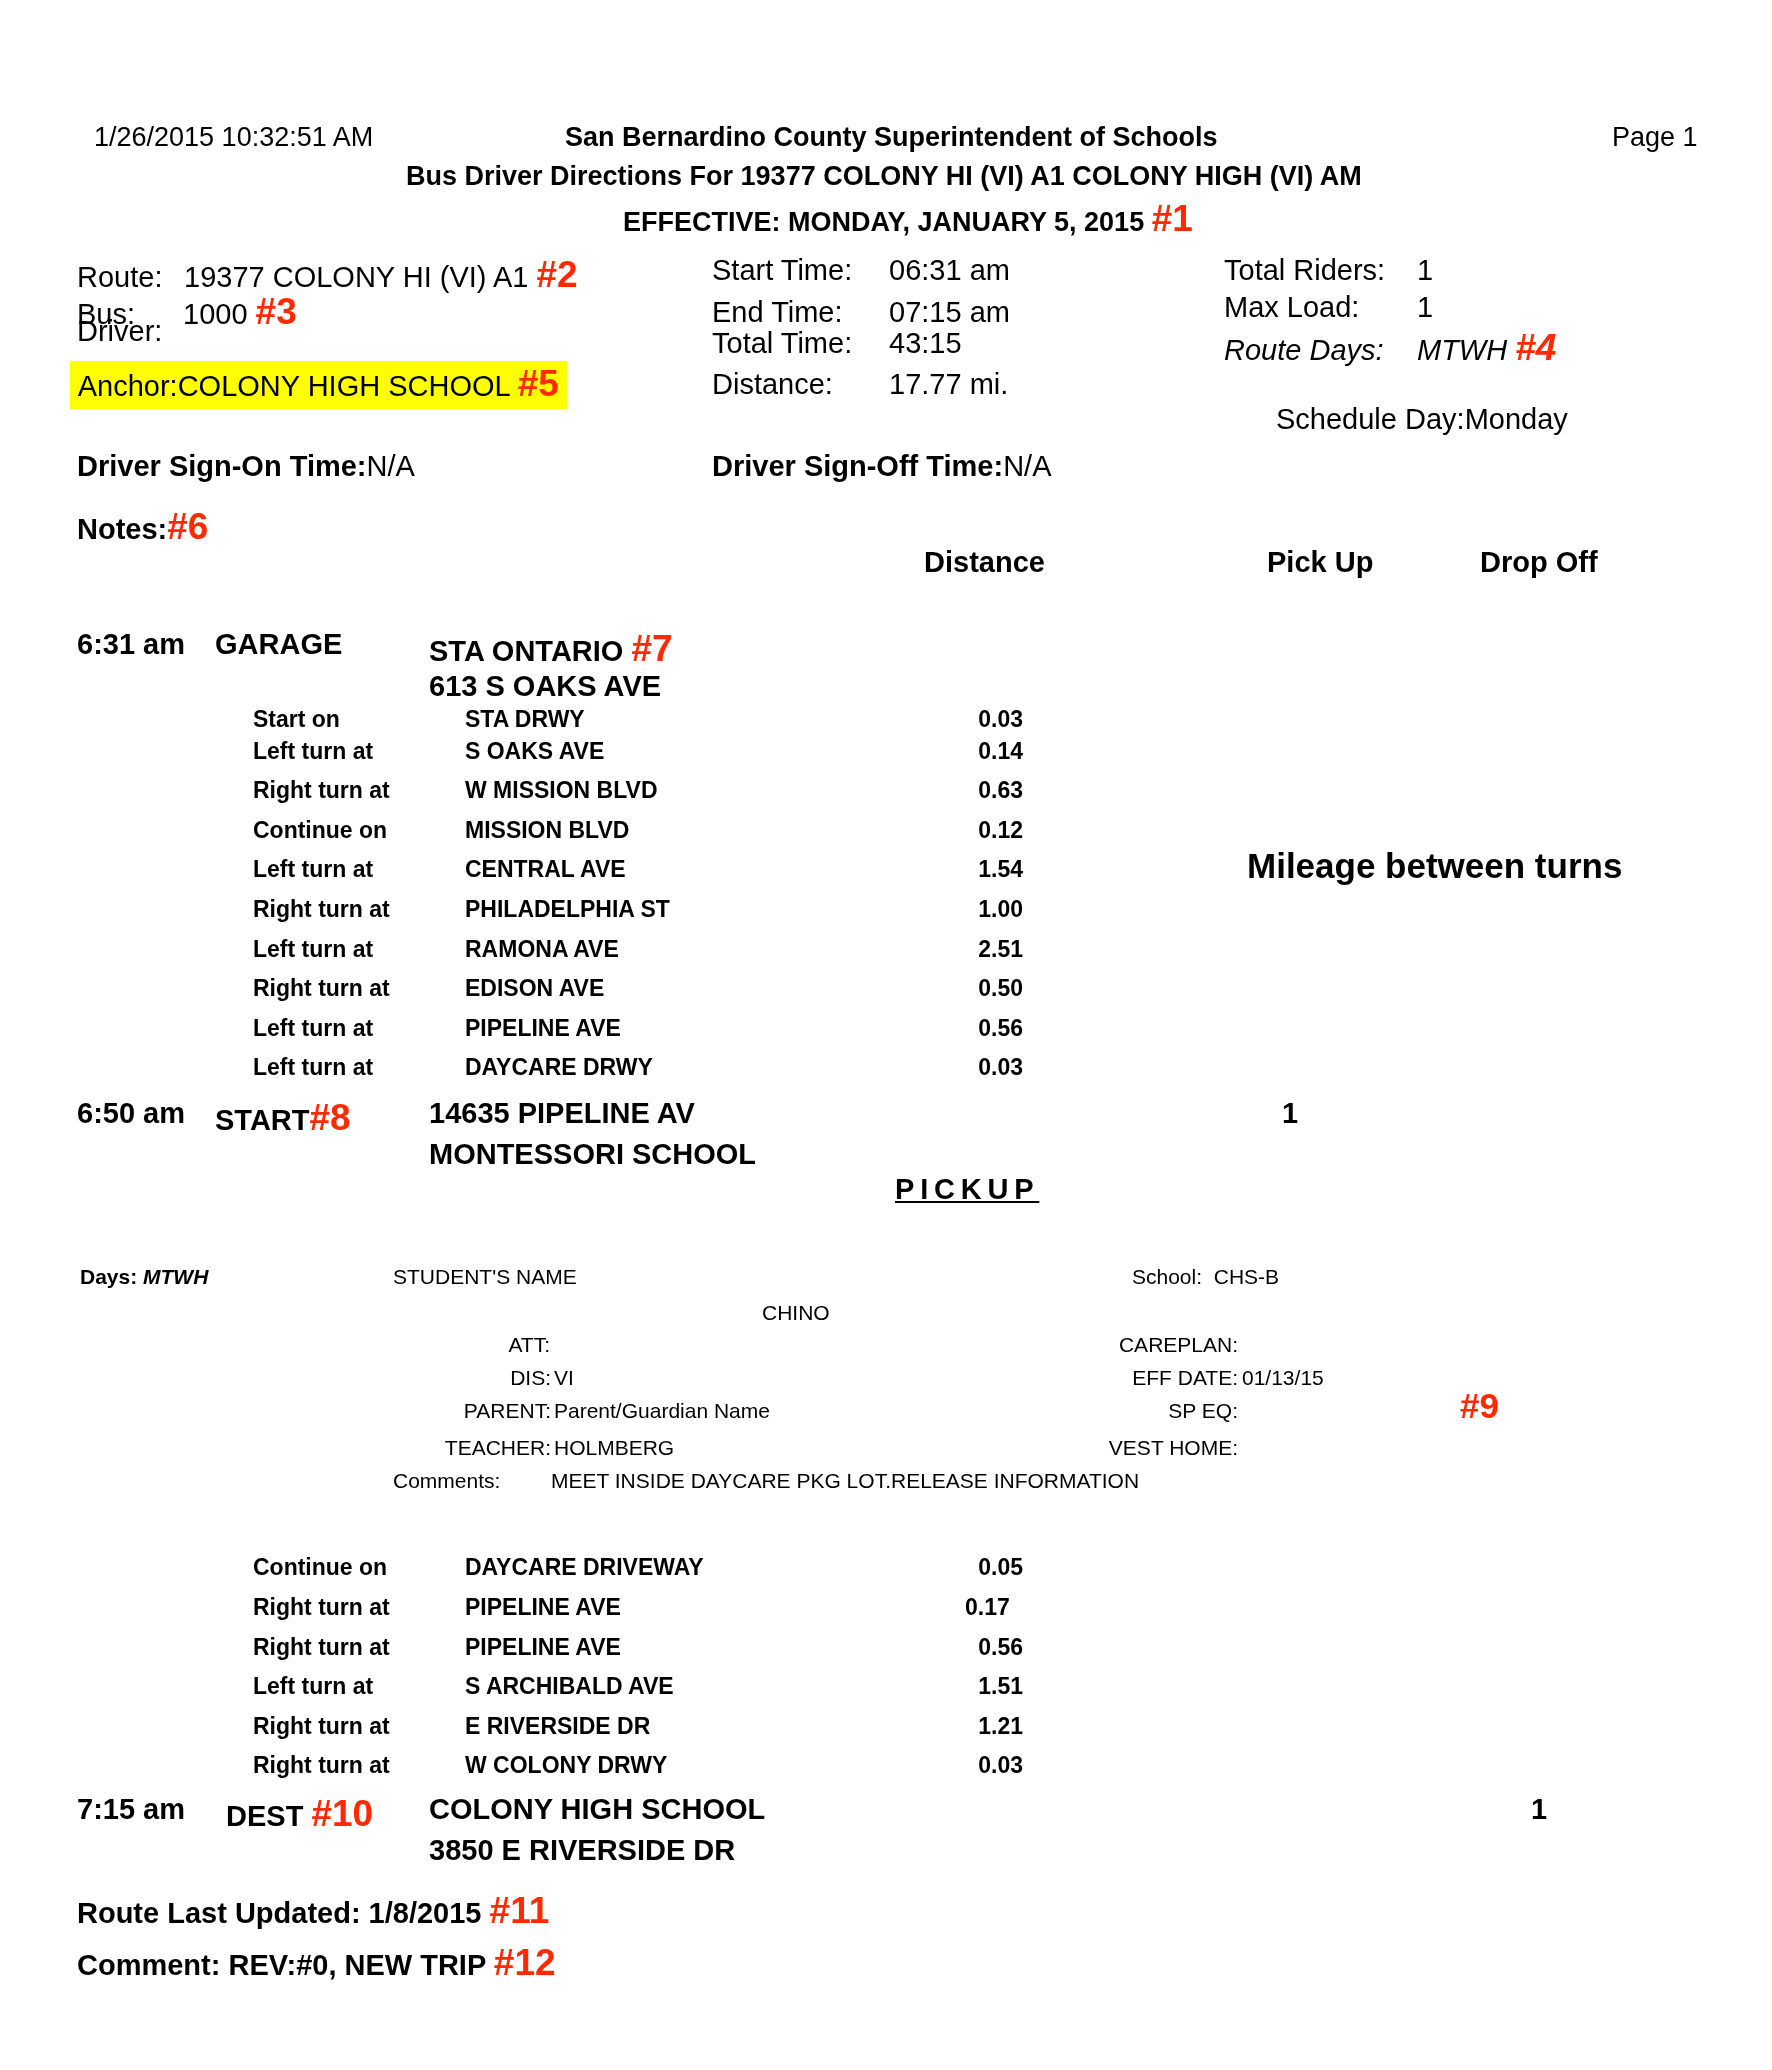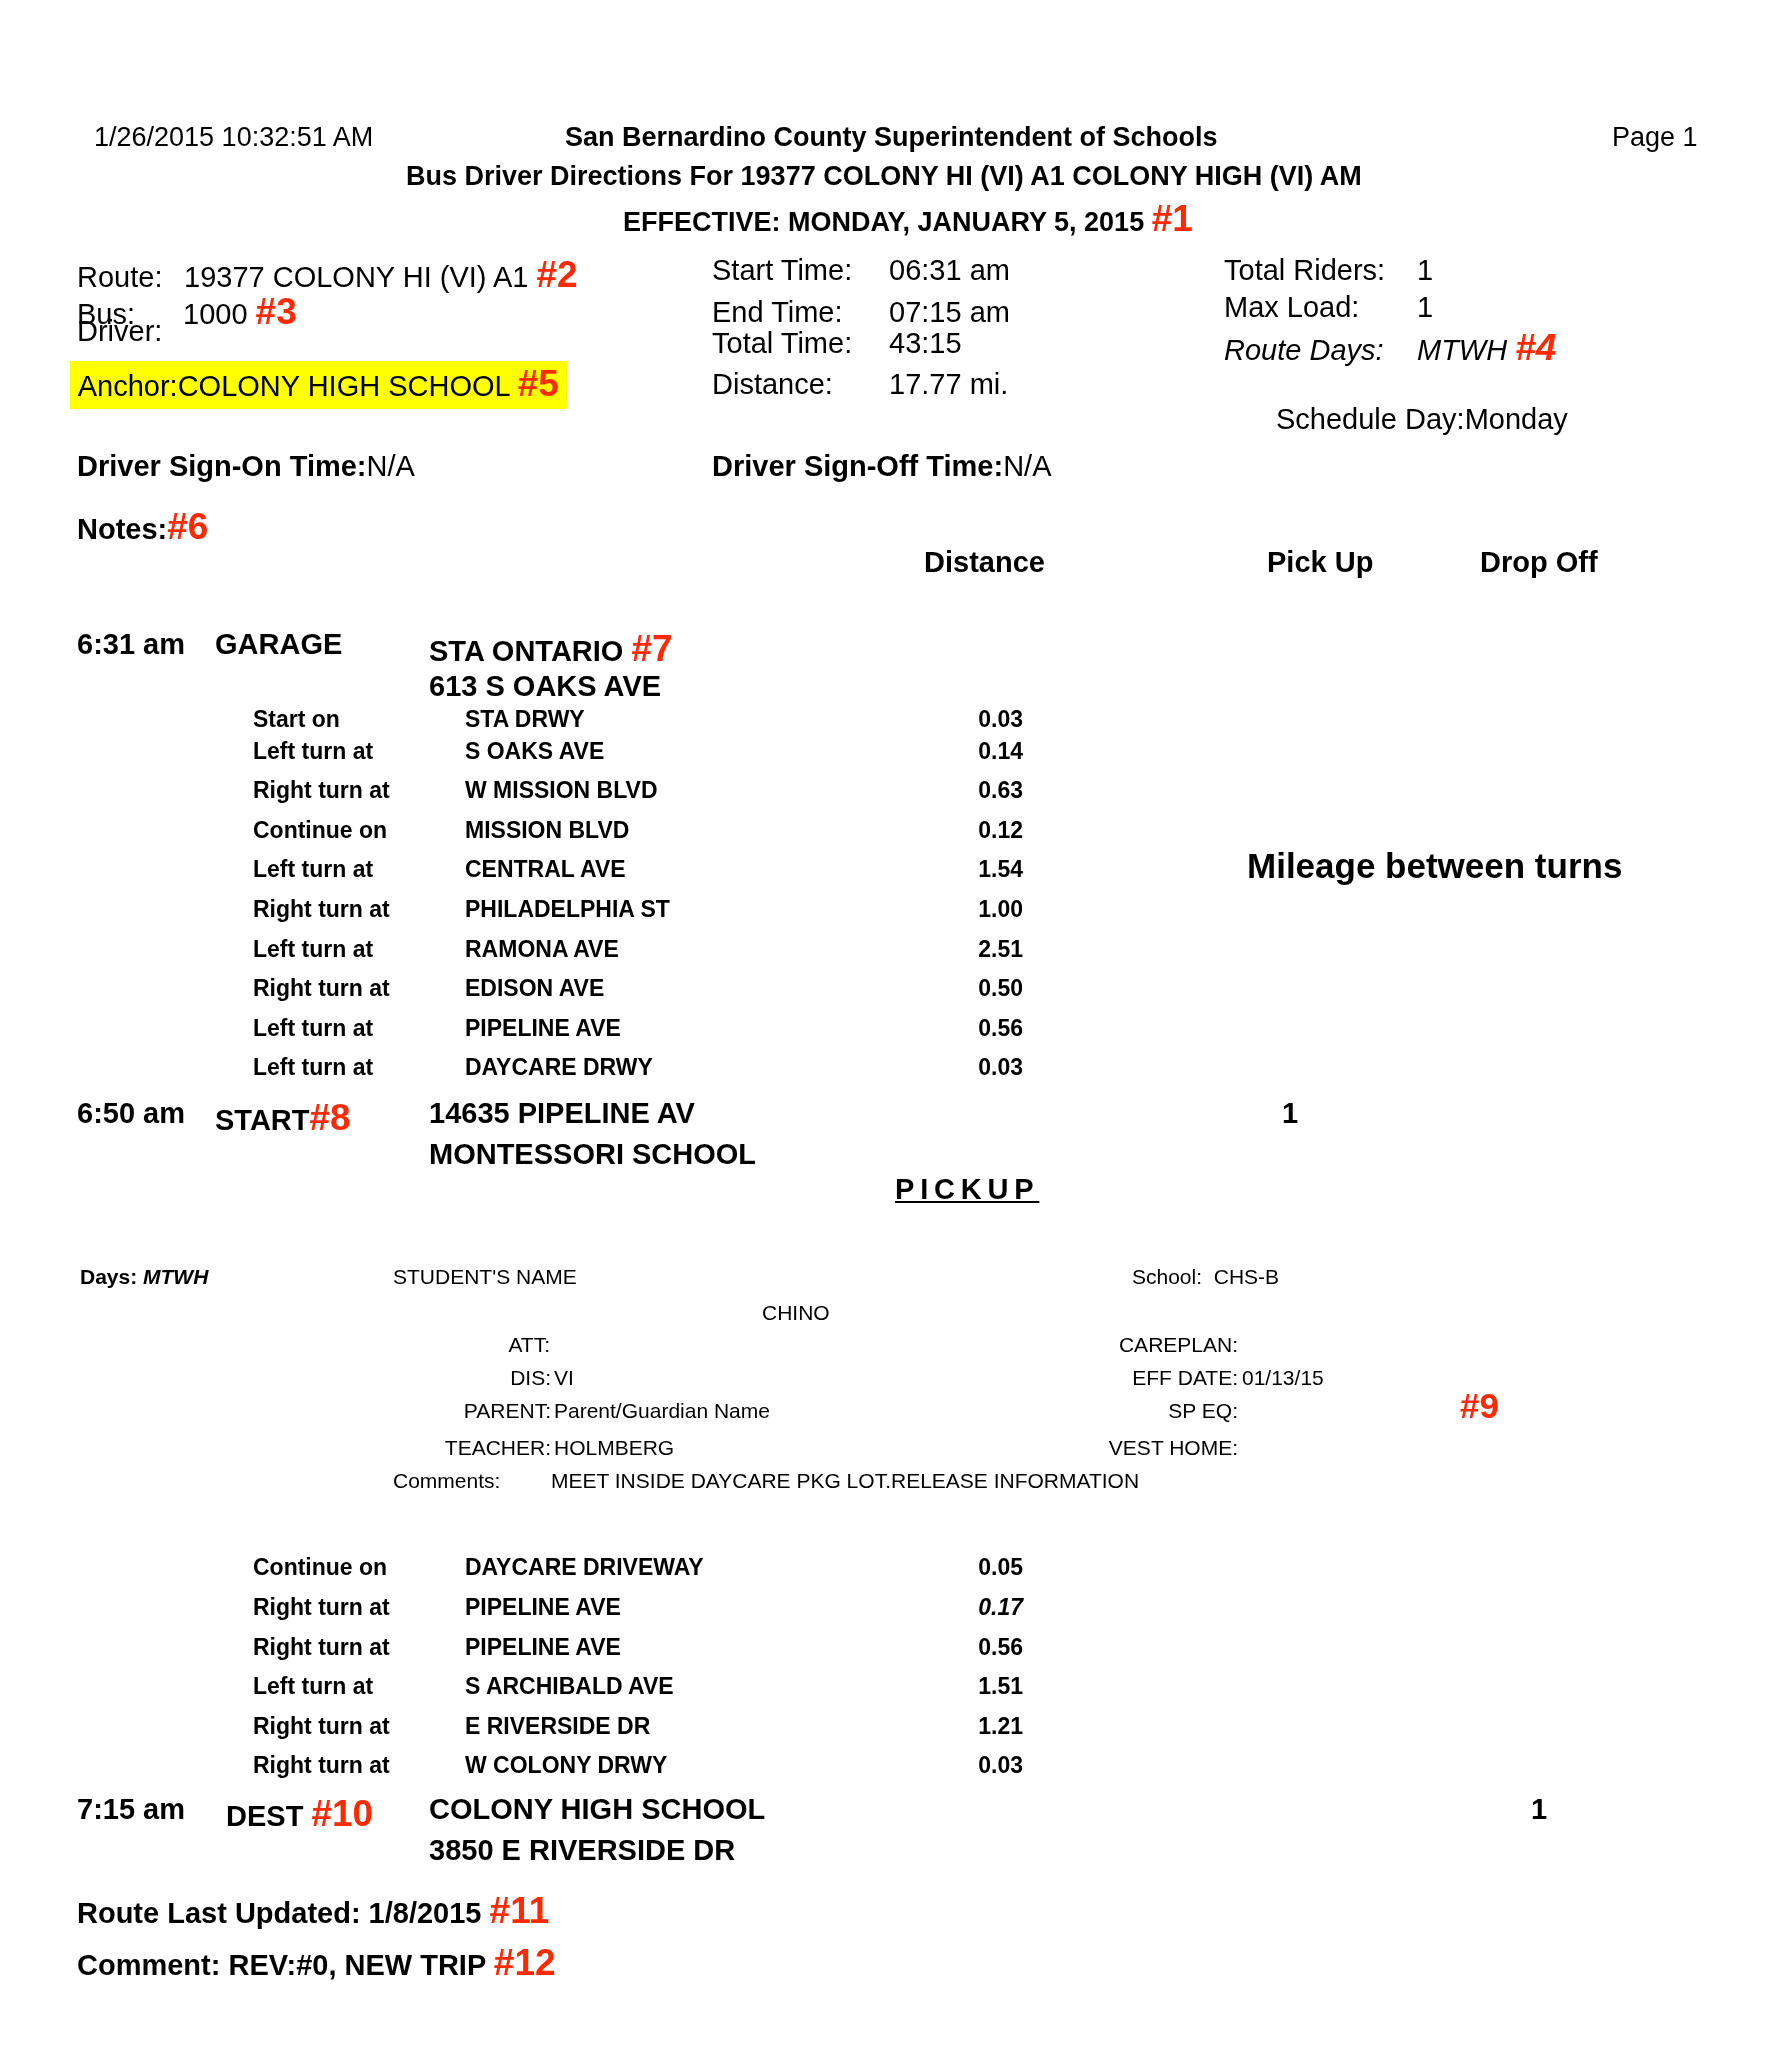--- a/index.html
+++ b/index.html
@@ -134,21 +134,21 @@
 <div class="abs det" style="left:1014px; top:1399px; width:224px; text-align:right;">SP EQ:</div>
 <div class="abs det" style="left:1014px; top:1436px; width:224px; text-align:right;">VEST HOME:</div>
 <div class="abs red" style="left:1460px; top:1386px; font-size:35px;">#9</div>
 
 <div id="dir2">
     <div class="abs dir" style="left: 253px; top: 1554px;">Continue on</div>
     <div class="abs dir" style="left: 465px; top: 1554px;">DAYCARE DRIVEWAY</div>
     <div class="abs dir" style="left: 965px; top: 1554px; width: 58px; text-align: right;">0.05</div>
     <div class="abs dir" style="left: 253px; top: 1594px;">Right turn at</div>
     <div class="abs dir" style="left: 465px; top: 1594px;">PIPELINE AVE</div>
-    <div class="abs dir" style="left: 965px; top: 1594px; width: 58px; text-align: right; font-style: italic;">0.17</div>
+    <div class="abs dir" style="left: 965px; top: 1594px; width: 58px; ">0.17</div>
     <div class="abs dir" style="left: 253px; top: 1634px;">Right turn at</div>
     <div class="abs dir" style="left: 465px; top: 1634px;">PIPELINE AVE</div>
     <div class="abs dir" style="left: 965px; top: 1634px; width: 58px; text-align: right;">0.56</div>
     <div class="abs dir" style="left: 253px; top: 1673px;">Left turn at</div>
     <div class="abs dir" style="left: 465px; top: 1673px;">S ARCHIBALD AVE</div>
     <div class="abs dir" style="left: 965px; top: 1673px; width: 58px; text-align: right;">1.51</div>
     <div class="abs dir" style="left: 253px; top: 1713px;">Right turn at</div>
     <div class="abs dir" style="left: 465px; top: 1713px;">E RIVERSIDE DR</div>
     <div class="abs dir" style="left: 965px; top: 1713px; width: 58px; text-align: right;">1.21</div>
     <div class="abs dir" style="left: 253px; top: 1752px;">Right turn at</div>

